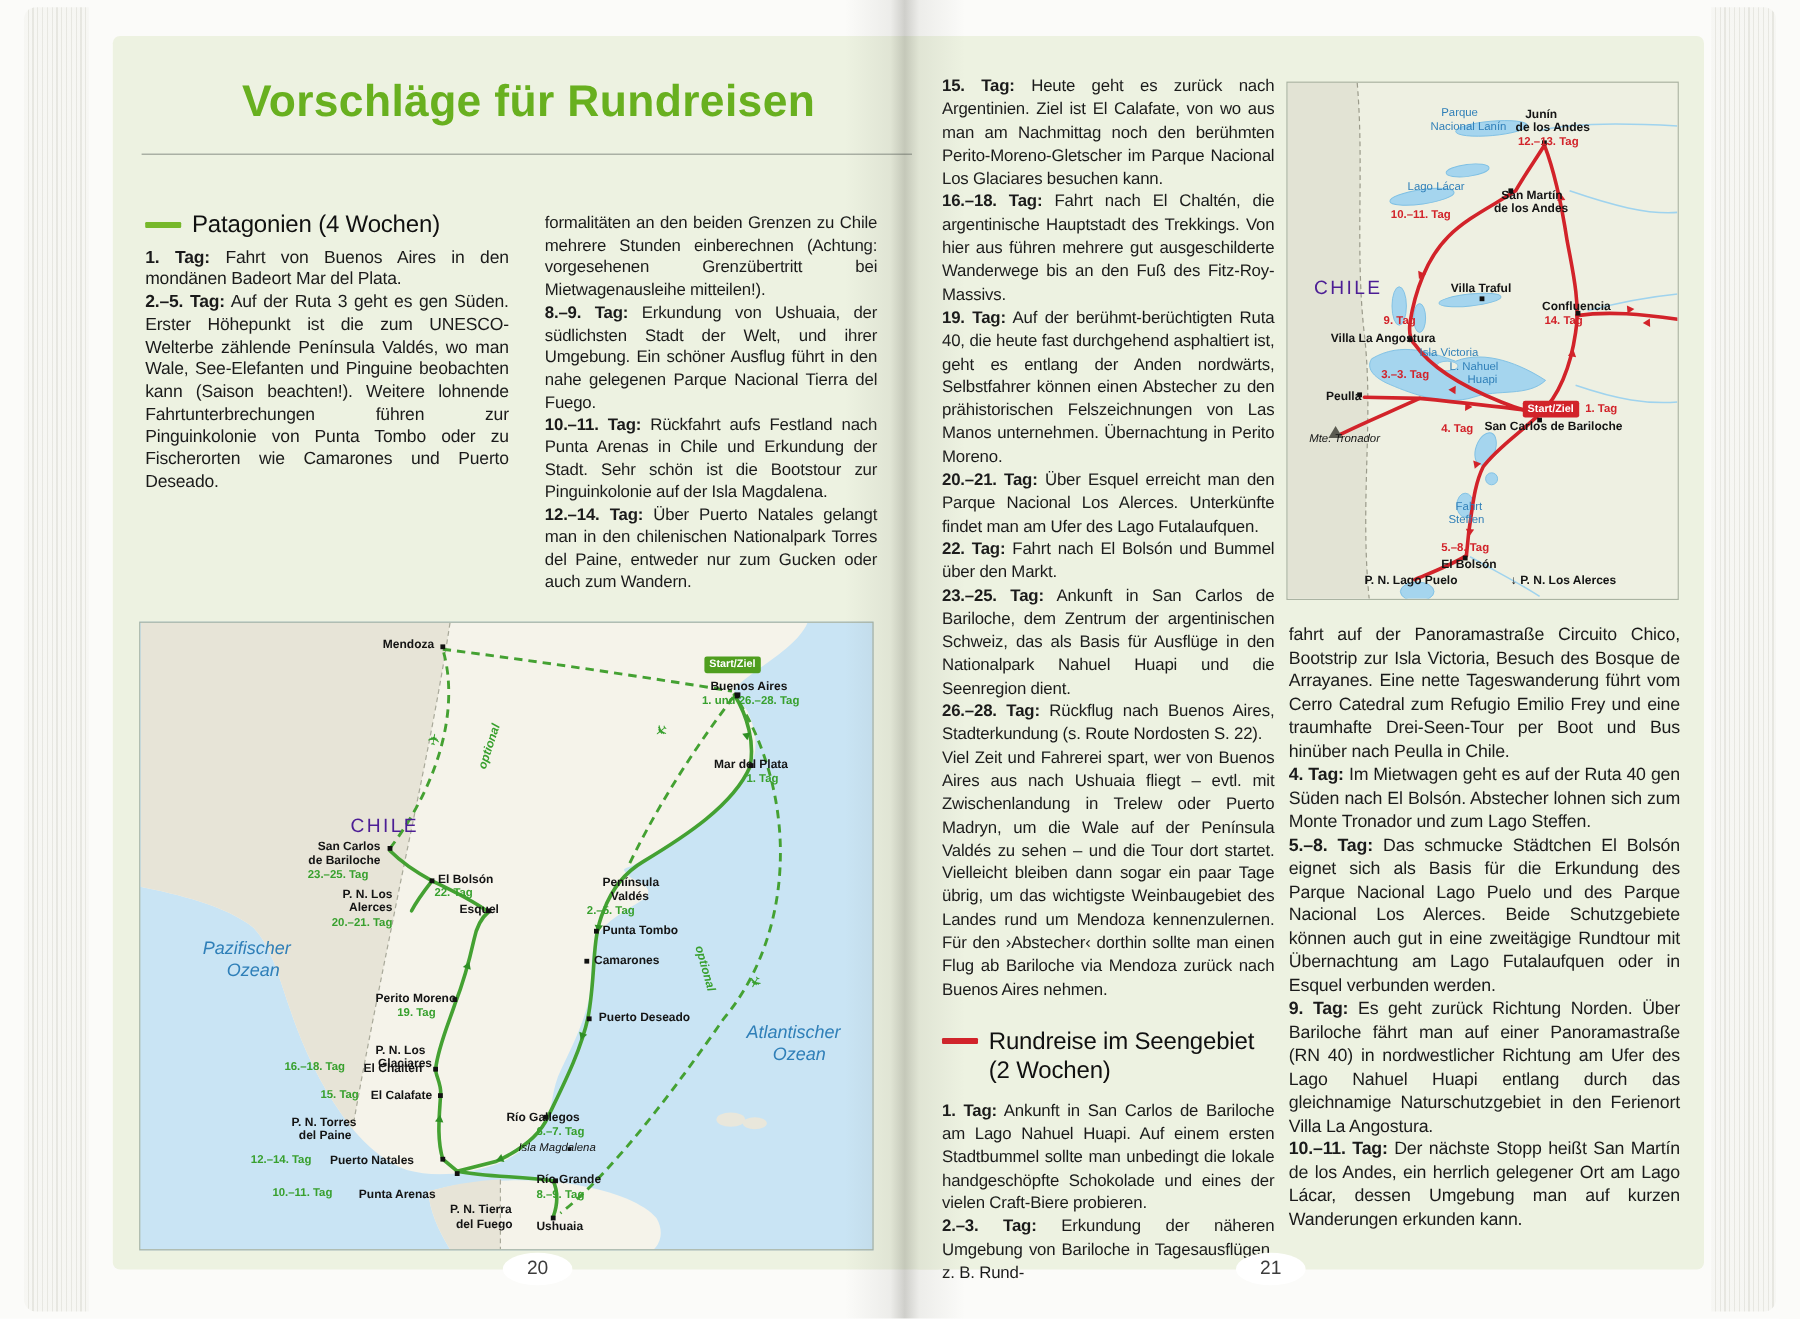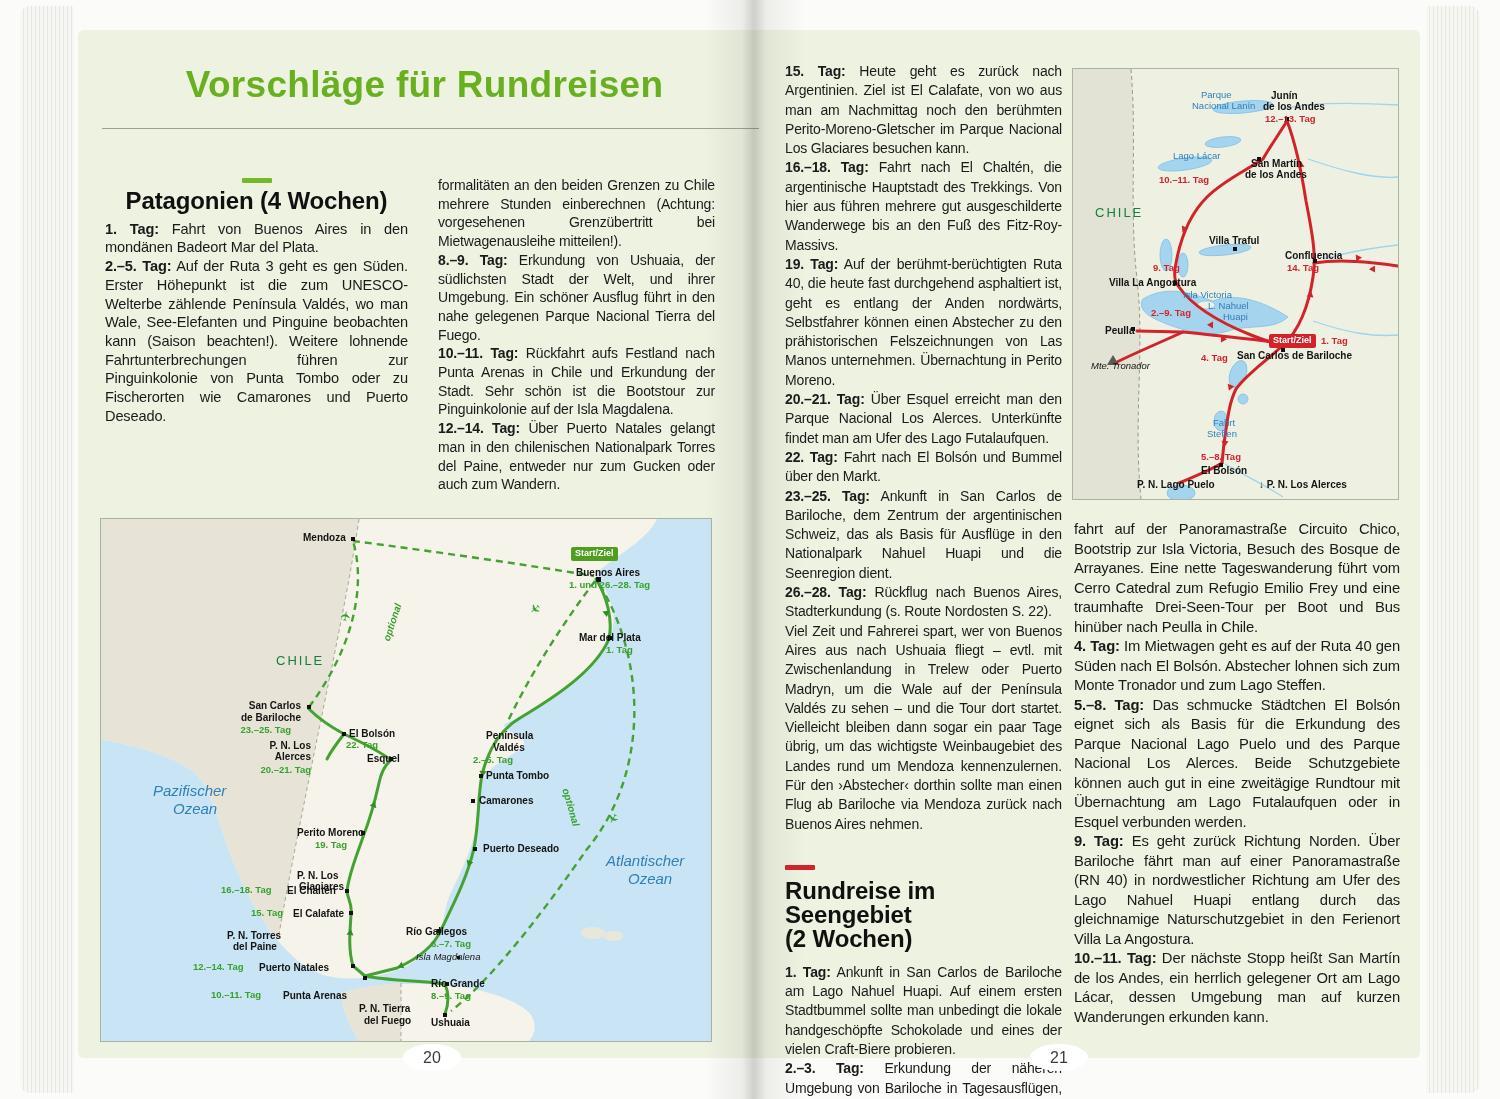--- a/index.html
+++ b/index.html
@@ -5,52 +5,52 @@
   html,body{margin:0;padding:0;background:#ffffff;}
   .book{position:relative;width:1500px;height:1099px;background:#fbfbf9;overflow:hidden;
         font-family:"Liberation Sans",sans-serif;color:#1a1a1a;}
   .edge{position:absolute;top:6px;height:1087px;width:54px;opacity:.65;
         background:repeating-linear-gradient(90deg,#f4f4f0 0 3px,#dcdcd4 3px 4px);}
   .edge.l{left:20px;border-radius:10px 0 0 10px;}
   .edge.r{right:20px;border-radius:0 10px 10px 0;}
   .gutter{position:absolute;left:704px;top:0;width:100px;height:100%;
         background:linear-gradient(90deg,rgba(110,110,100,0) 0%,rgba(110,110,100,.10) 38%,rgba(80,80,70,.26) 50%,rgba(110,110,100,.10) 62%,rgba(110,110,100,0) 100%);z-index:5;}
   .page{position:absolute;top:30px;height:1028px;background:#edf2e1;border-radius:6px;}
-  .page.lp{left:78px;width:693px;}
+  .page.lp{left:94px;width:693px;}
   .page.rp{left:760px;width:660px;}
   .lp-title{position:absolute;left:0;right:0;top:34px;text-align:center;font-size:37px;font-weight:bold;
         color:#68b01f;letter-spacing:.3px;}
   .lp-rule{position:absolute;left:24px;right:12px;top:98px;height:1px;background:#9aa096;}
   .col p{margin:0;text-align:justify;}
   .col b{font-weight:bold;}
   .lp-col1{position:absolute;left:27px;top:148px;width:303px;font-size:14.6px;line-height:18.7px;letter-spacing:-.15px;}
   .lp-col2{position:absolute;left:360px;top:146px;width:277px;font-size:14px;line-height:18.7px;letter-spacing:-.15px;}
   .rp-col1{position:absolute;left:25px;top:32px;width:277px;font-size:14px;line-height:19.3px;letter-spacing:-.15px;}
   .rp-col2{position:absolute;left:314px;top:490px;width:326px;font-size:14.8px;line-height:19.5px;letter-spacing:-.15px;}
-  .sec{display:flex;align-items:center;gap:9px;font-size:24px;font-weight:bold;color:#101010;margin:0 0 9px 0;flex-direction:column;}
+  .sec{display:flex;align-items:center;gap:9px;font-size:20px;font-weight:normal;color:#101010;margin:0 0 9px 0;}
   .sec.two{align-items:flex-start;margin-top:22px;margin-bottom:12px;line-height:24px;}
   .sec.two .dash{margin-top:9px;}
   .dash{flex:0 0 auto;width:30px;height:5px;border-radius:1px;}
   .dash.g{background:#76b82a;}
   .dash.r{background:#d2232a;}
   .mt{margin-top:18px;}
   .pagenum{position:absolute;width:58px;height:27px;background:#ffffff;border-radius:50%;z-index:6;
         display:flex;align-items:center;justify-content:center;font-size:16px;color:#3c3c3c;}
   .map{position:absolute;overflow:hidden;border:1px solid #aab3a2;background:#c9e4f4;}
   .map-l{left:22px;top:488px;width:610px;height:522px;}
   .map-r{left:312px;top:38px;width:325px;height:430px;background:#eef0e2;}
   .map svg{position:absolute;left:0;top:0;}
   .ml{position:absolute;white-space:nowrap;line-height:1.1;color:#141414;z-index:3;}
   .ml.p{font-size:10px;font-weight:bold;}
   .ml.pi{font-size:9.5px;font-style:italic;text-align:center;}
   .ml.d{font-size:9.5px;font-weight:bold;color:#38a02e;}
   .ml.rd{font-size:9.5px;font-weight:bold;color:#d2232a;}
   .ml.w{font-size:9.5px;color:#2f7fb8;}
   .ml.oc{font-size:15px;font-style:italic;color:#2f7fb8;}
-  .ml.rg{font-size:13px;color:#15803d;letter-spacing:2px;}
+  .ml.rg{font-size:16px;color:#4c1d95;letter-spacing:2px;margin-top:26px;}
   .ml.bg{font-size:9px;font-weight:bold;color:#fff;background:#4f9e1e;padding:2px 4px;border-radius:2px;}
   .ml.br{font-size:9px;font-weight:bold;color:#fff;background:#d2232a;padding:2px 4px;border-radius:2px;}
   .ml.op{font-size:10px;font-style:italic;font-weight:bold;color:#38a02e;transform-origin:0 0;}
   .ml.pl{font-size:13px;color:#38a02e;transform-origin:50% 50%;}
   .ra{text-align:right;}
 </style>
 </head>
 <body>
 
 <div class="book">
@@ -291,21 +291,21 @@
       <span class="ml rd" style="left:86px;top:106px">10.–11. Tag</span>
       <span class="ml rg" style="left:22px;top:137px">CHILE</span>
       <span class="ml p" style="left:136px;top:166px">Villa Traful</span>
       <span class="ml p" style="left:212px;top:181px">Confluencia</span>
       <span class="ml rd" style="left:214px;top:194px">14. Tag</span>
       <span class="ml rd" style="left:80px;top:194px">9. Tag</span>
       <span class="ml p" style="left:36px;top:208px">Villa La Angostura</span>
       <span class="ml w" style="left:110px;top:221px">Isla Victoria</span>
       <span class="ml w" style="left:135px;top:232px">L. Nahuel</span>
       <span class="ml w" style="left:150px;top:243px">Huapi</span>
-      <span class="ml rd" style="left:78px;top:239px">2.–9. Tag</span>
+      <span class="ml rd" style="left:78px;top:239px">3.–3. Tag</span>
       <span class="ml p" style="left:32px;top:256px">Peulla</span>
       <span class="ml br" style="left:196px;top:265px">Start/Ziel</span>
       <span class="ml rd" style="left:248px;top:267px">1. Tag</span>
       <span class="ml p" style="left:164px;top:281px">San Carlos de Bariloche</span>
       <span class="ml pi" style="left:18px;top:292px">Mte. Tronador</span>
       <span class="ml rd" style="left:128px;top:284px">4. Tag</span>
       <span class="ml w" style="left:140px;top:349px">Fahrt</span>
       <span class="ml w" style="left:134px;top:360px">Steffen</span>
       <span class="ml rd" style="left:128px;top:383px">5.–8. Tag</span>
       <span class="ml p" style="left:128px;top:396px">El Bolsón</span>

